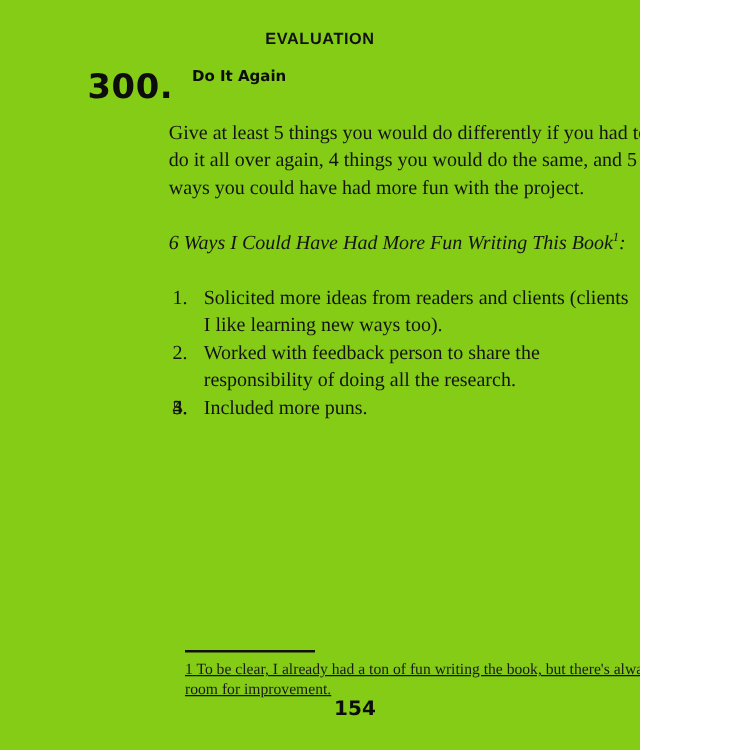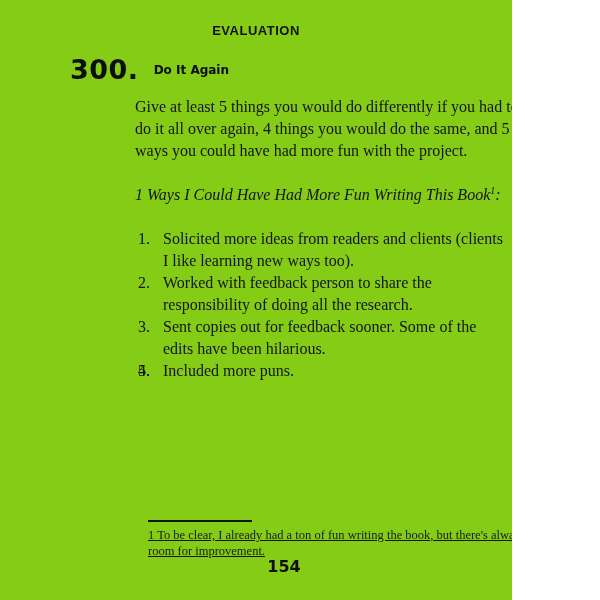--- a/index.html
+++ b/index.html
@@ -26,21 +26,21 @@
     font-weight: 700;
     font-size: 13px;
     letter-spacing: 0.5px;
     color: #111111;
   }
   .entry-heading {
     position: absolute;
     top: 54px;
     left: 70px;
     display: flex;
-    align-items: center;
+    align-items: flex-start;
     font-family: "DejaVu Sans", "Liberation Sans", sans-serif;
     color: #0d0d0d;
   }
   .entry-number {
     font-size: 27px;
     font-weight: 700;
     letter-spacing: 0.5px;
   }
   .entry-title {
     margin-left: 15px;
@@ -121,26 +121,26 @@
   <div class="running-head">EVALUATION</div>
 
   <div class="entry-heading">
     <span class="entry-number">300.</span>
     <span class="entry-title">Do It Again</span>
   </div>
 
   <div class="content">
     <p class="intro-paragraph">Give at least 5 things you would do differently if you had to do it all over again, 4 things you would do the same, and 5 ways you could have had more fun with the project.</p>
 
-    <p class="list-intro"><span>1 Ways I Could Have Had More Fun Writing This Book</span><sup>1</sup><span>:</span></p>
+    <p class="list-intro"><span>6 Ways I Could Have Had More Fun Writing This Book</span><sup>1</sup><span>:</span></p>
 
     <ol class="fun-list">
         <li><span class="li-num">1.</span><span>Solicited more ideas from readers and clients (clients I like learning new ways too).</span></li>
         <li><span class="li-num">2.</span><span>Worked with feedback person to share the responsibility of doing all the research.</span></li>
-        <li><span class="li-num">3.</span><span>Sent copies out for feedback sooner. Some of the edits have been hilarious.</span></li>
+        <li><span class="li-num">3.</span></li>
         <li><span class="li-num">4.</span></li>
         <li><span class="li-num">5.</span><span>Included more puns.</span></li>
       </ol>
   </div>
 
   <div class="footnote-block">
     <div class="footnote-rule"></div>
     <div class="footnote-text"><span>1</span> <span>To be clear, I already had a ton of fun writing the book, but there's always room for improvement.</span></div>
   </div>
 

